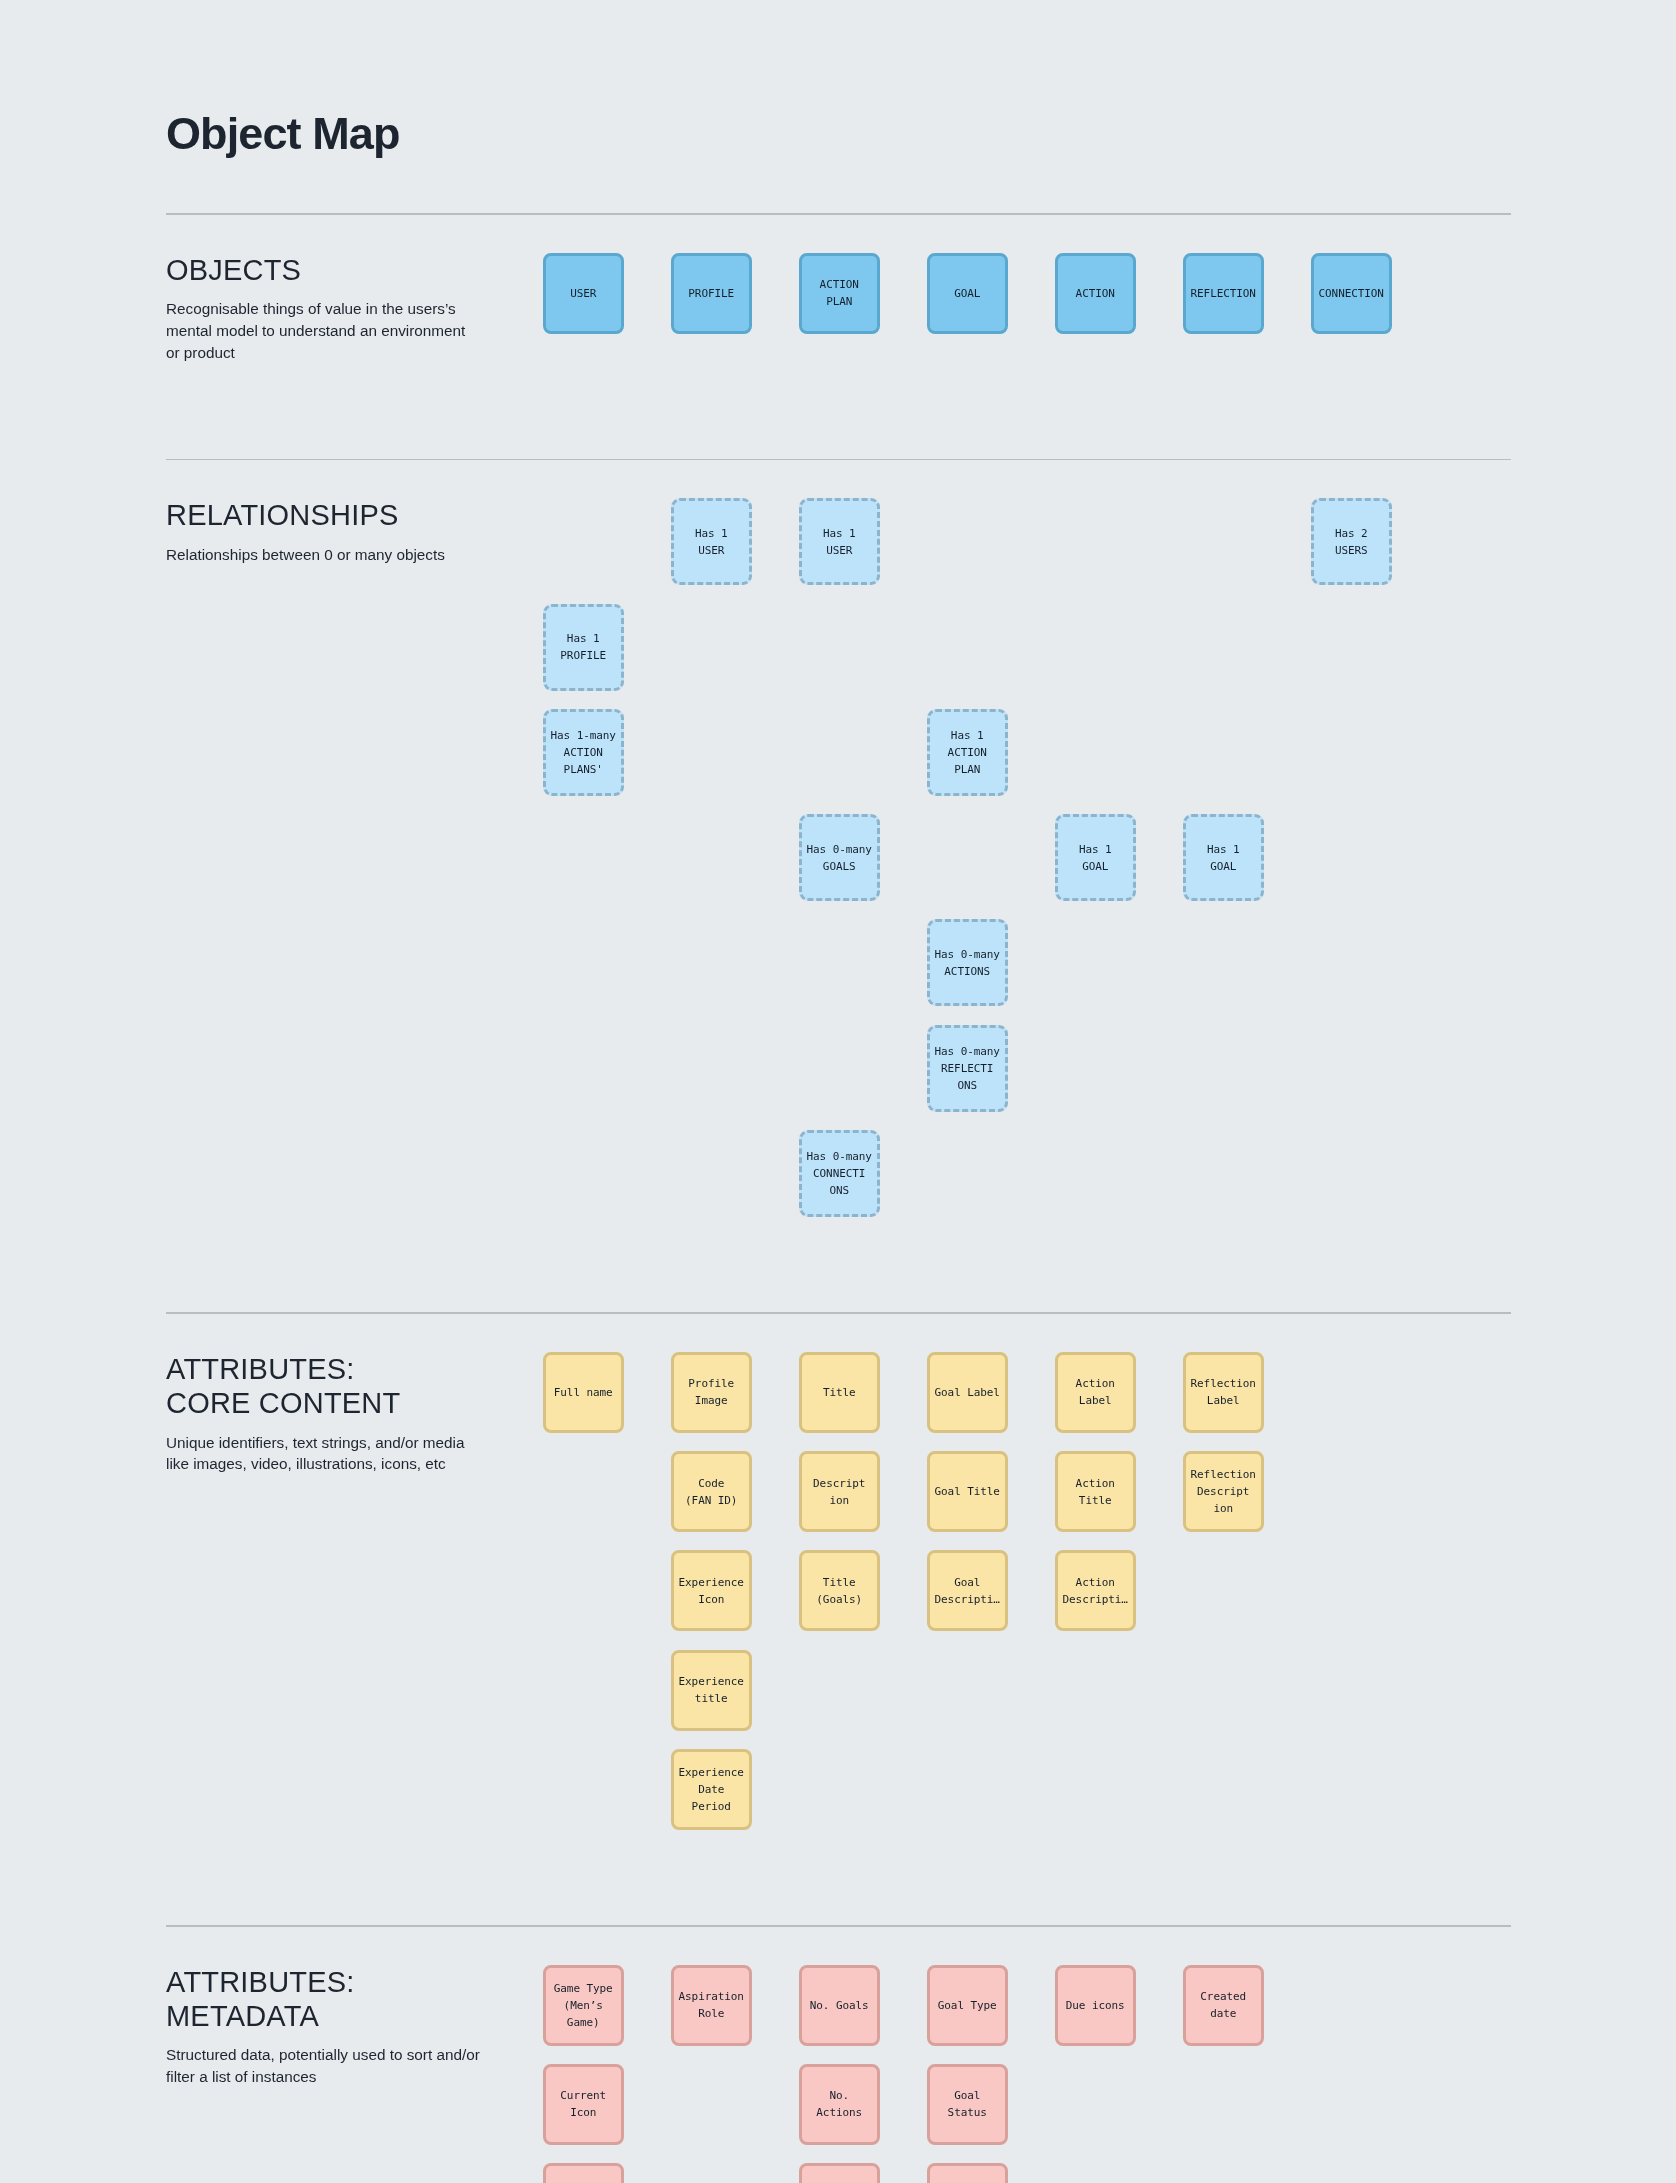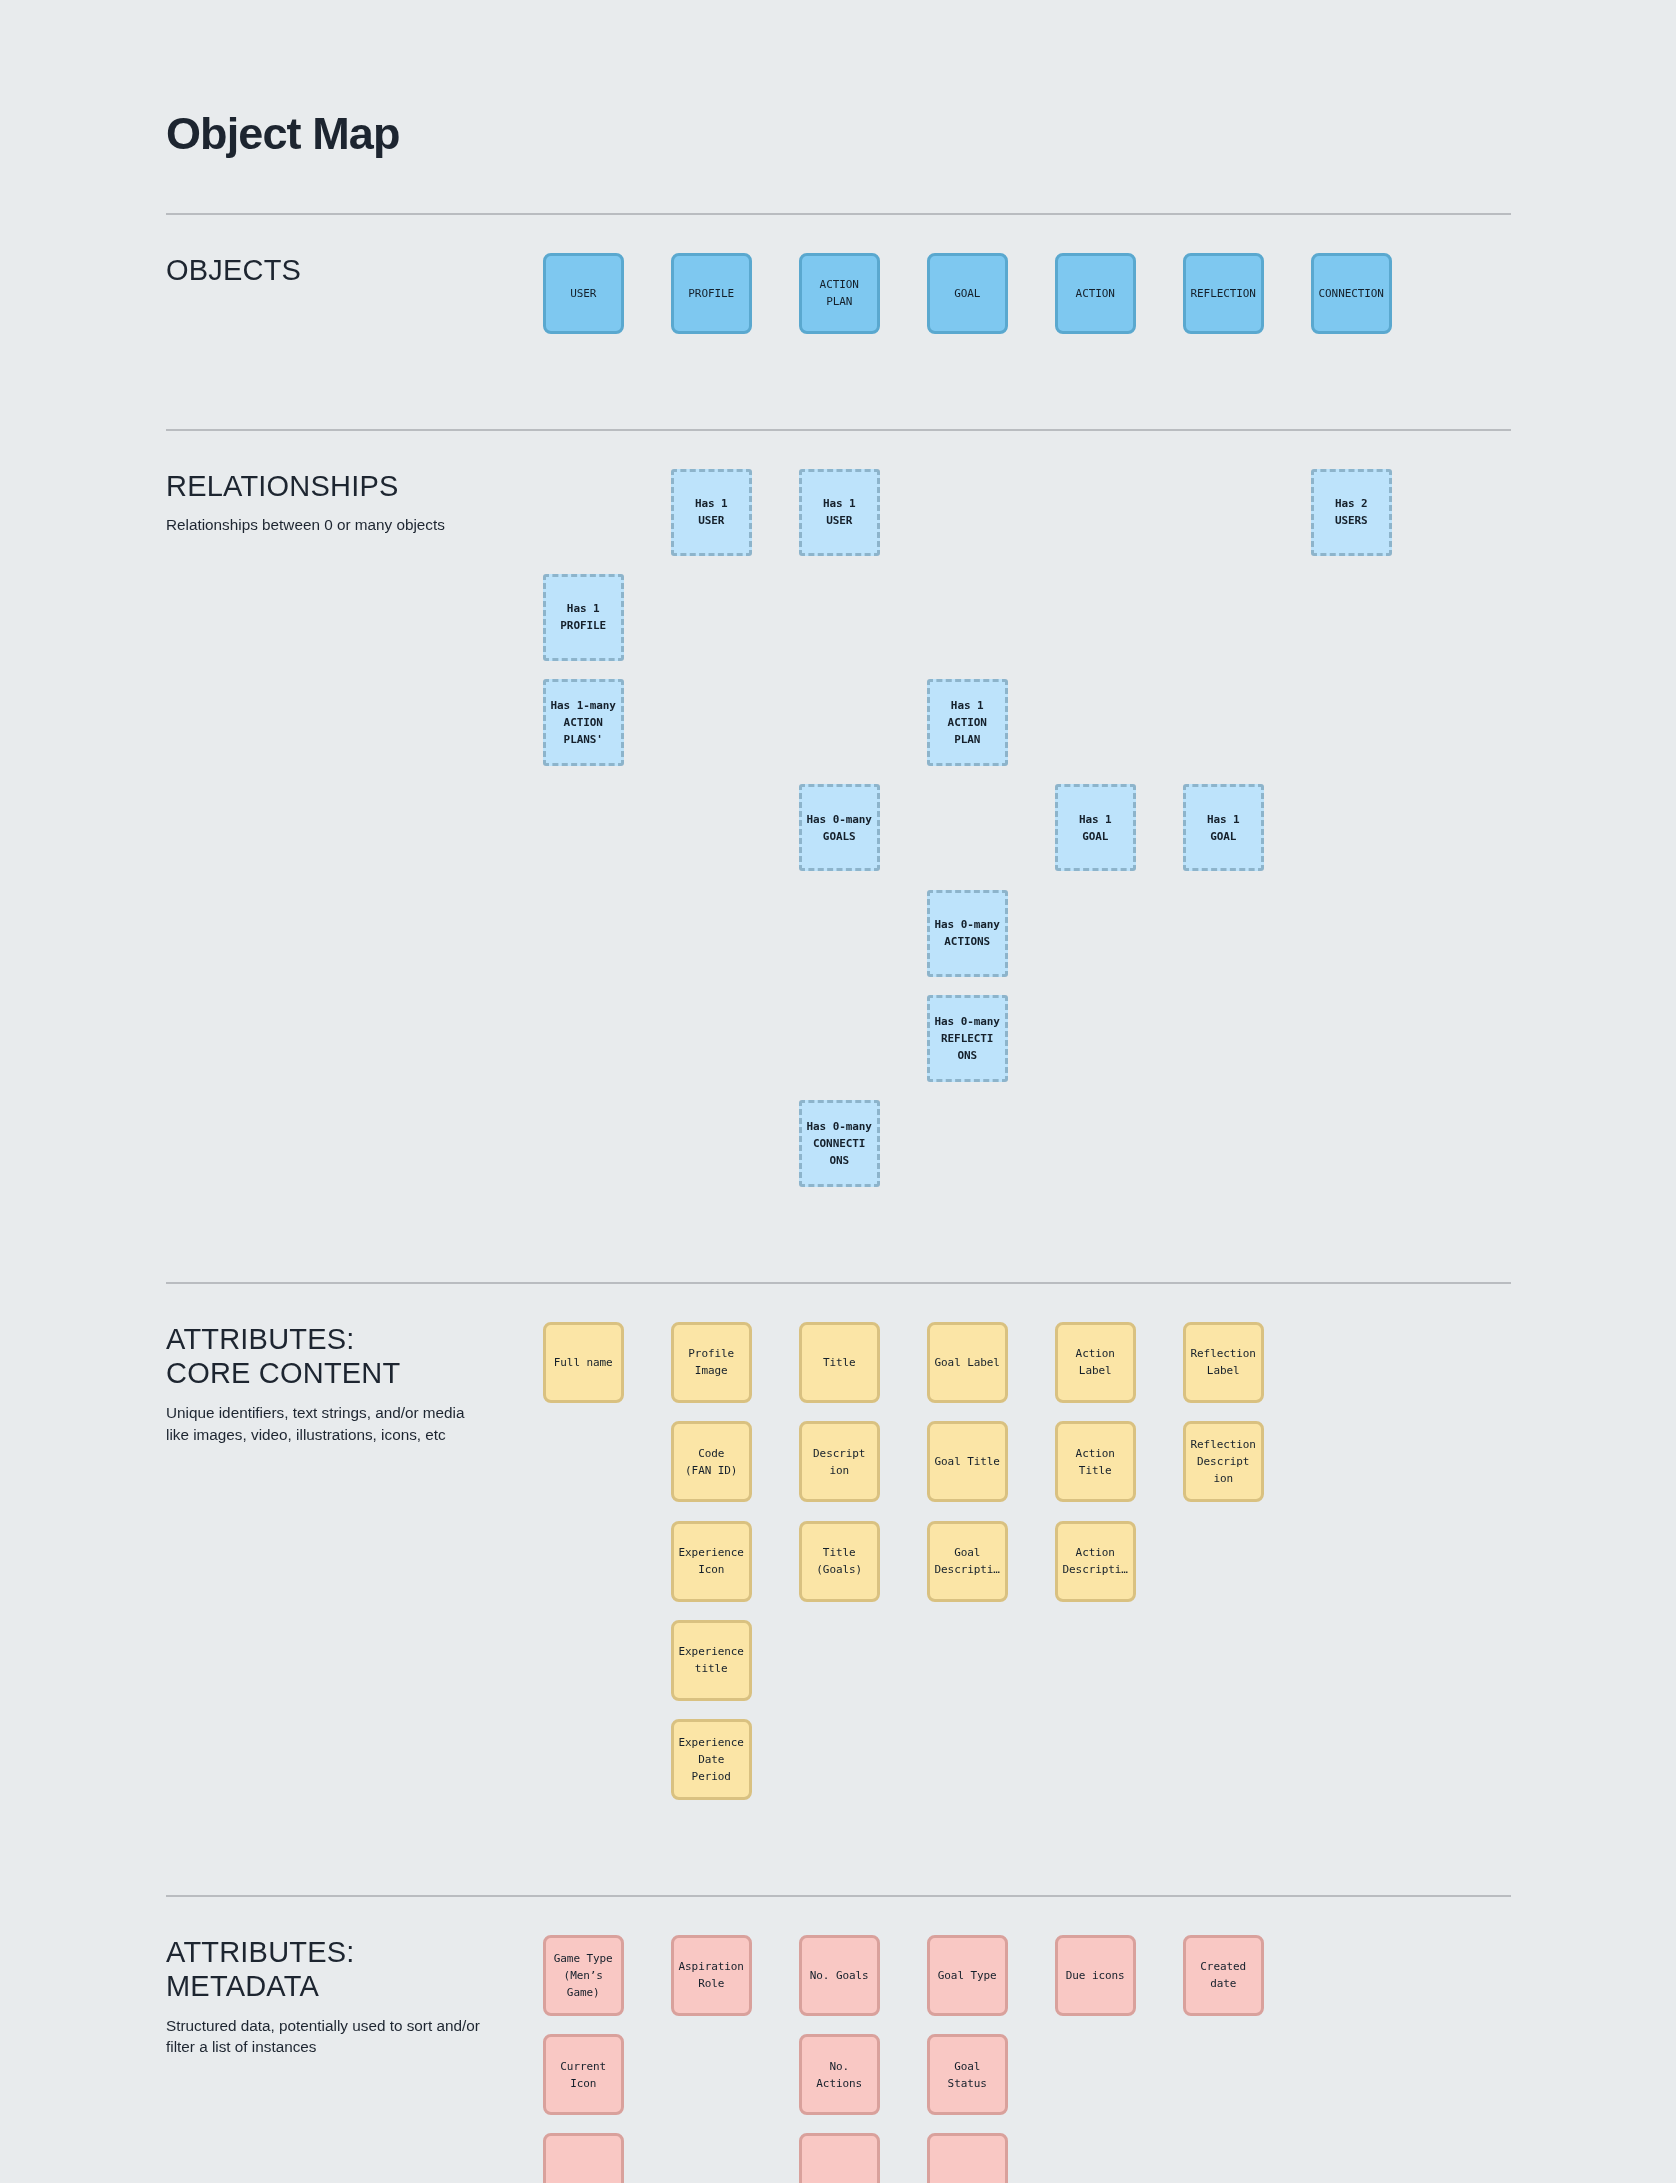--- a/index.html
+++ b/index.html
@@ -107,23 +107,22 @@
     white-space:pre-line;
   }
   .card.object{
     background:var(--blue-fill);
     border:3.1px solid var(--blue-border);
     box-shadow:0 0 0 0 transparent;
   }
   .card.rel{
     background:var(--blue-dash-fill);
     border:3.5px dashed var(--blue-dash-border);
-    border-radius:3px;
+    border-radius:9px;
     min-height:87px;
-    font-weight:bold;
   }
   .card.core{
     background:var(--yellow-fill);
     border:3.1px solid var(--yellow-border);
   }
   .card.meta{
     background:var(--red-fill);
     border:3.1px solid var(--red-border);
   }
   .spacer{
@@ -139,20 +138,21 @@
 
 <div class="page">
 
   <h1 class="title">Object Map</h1>
   <div class="rule"></div>
 
   <div id="sections-root">
       <div class="section">
         <div class="section-head">
           <h2 class="section-title"><span>OBJECTS</span></h2>
+          <p class="section-desc">Recognisable things of value in the users’s mental model to understand an environment or product</p>
         </div>
         <div class="grid">
           <div class="col">
             <div class="card object"><span class="card-text">USER</span></div>
           </div>
           <div class="col">
             <div class="card object"><span class="card-text">PROFILE</span></div>
           </div>
           <div class="col">
             <div class="card object"><span class="card-text">ACTION

